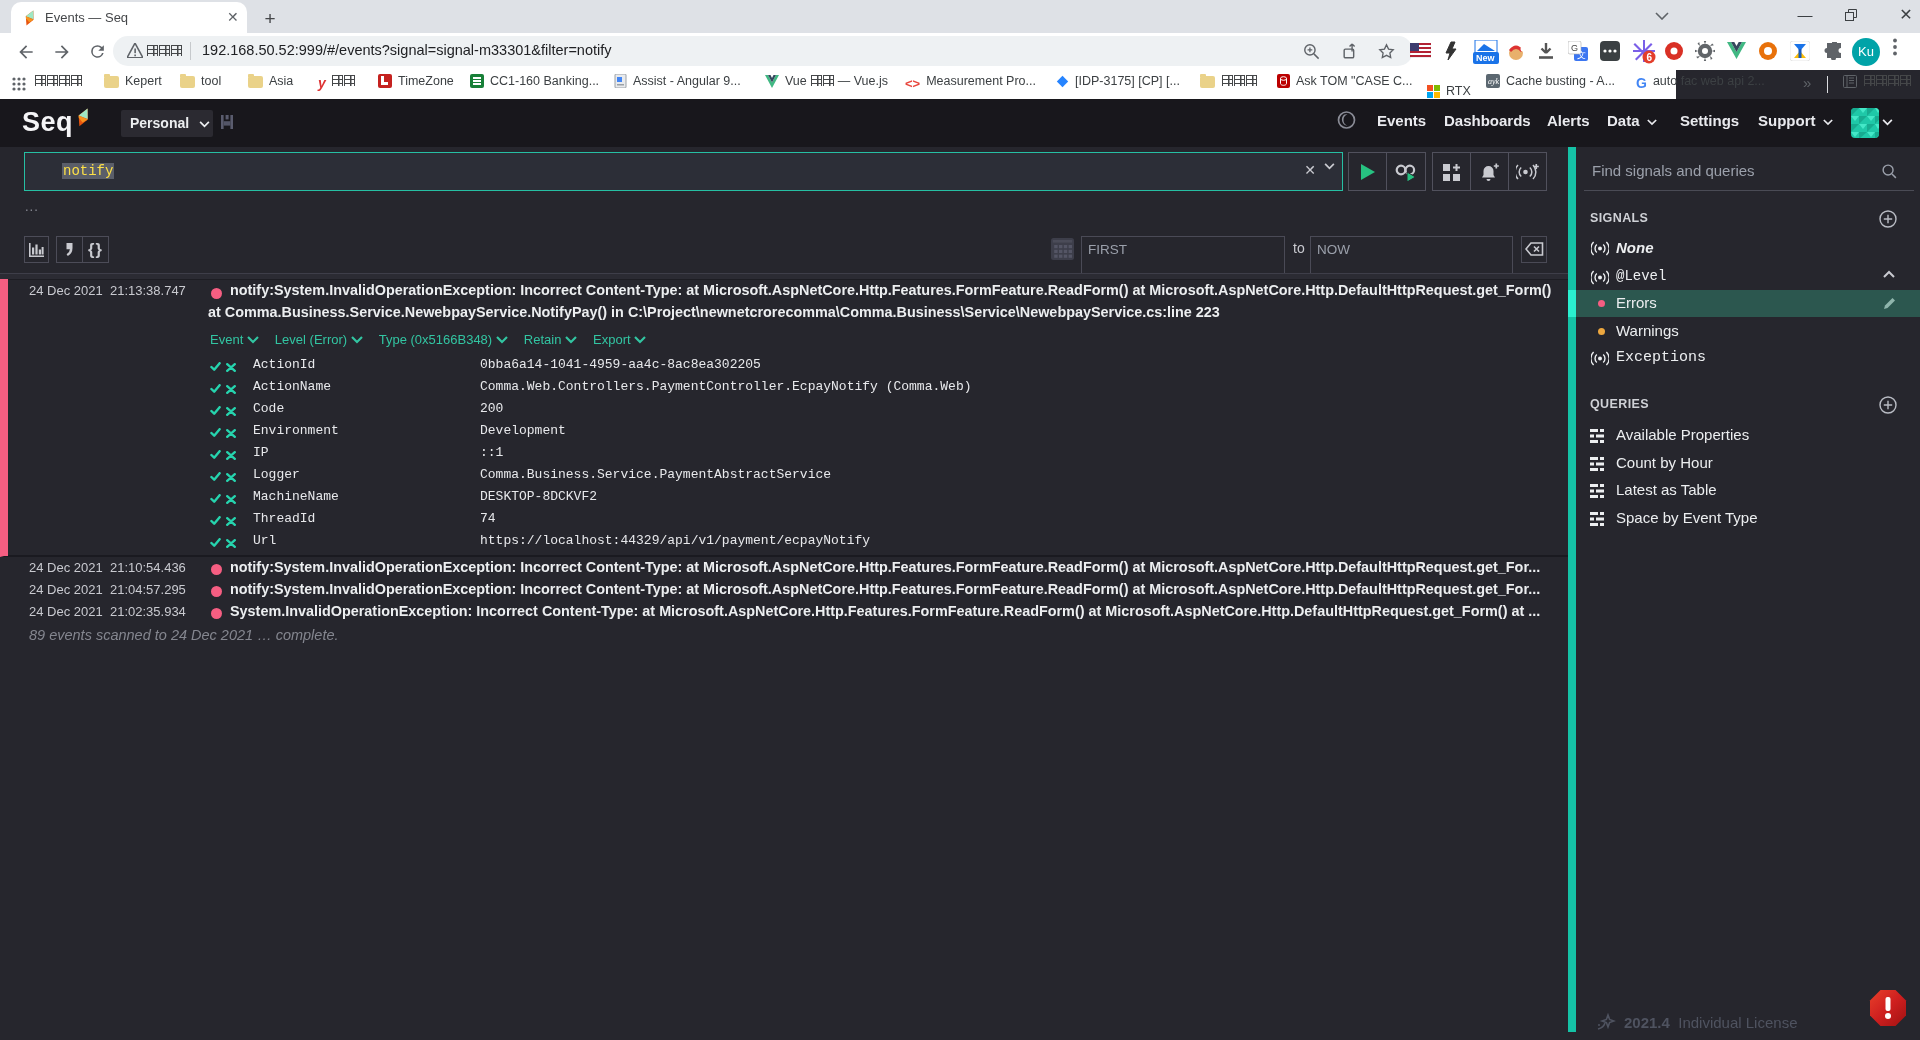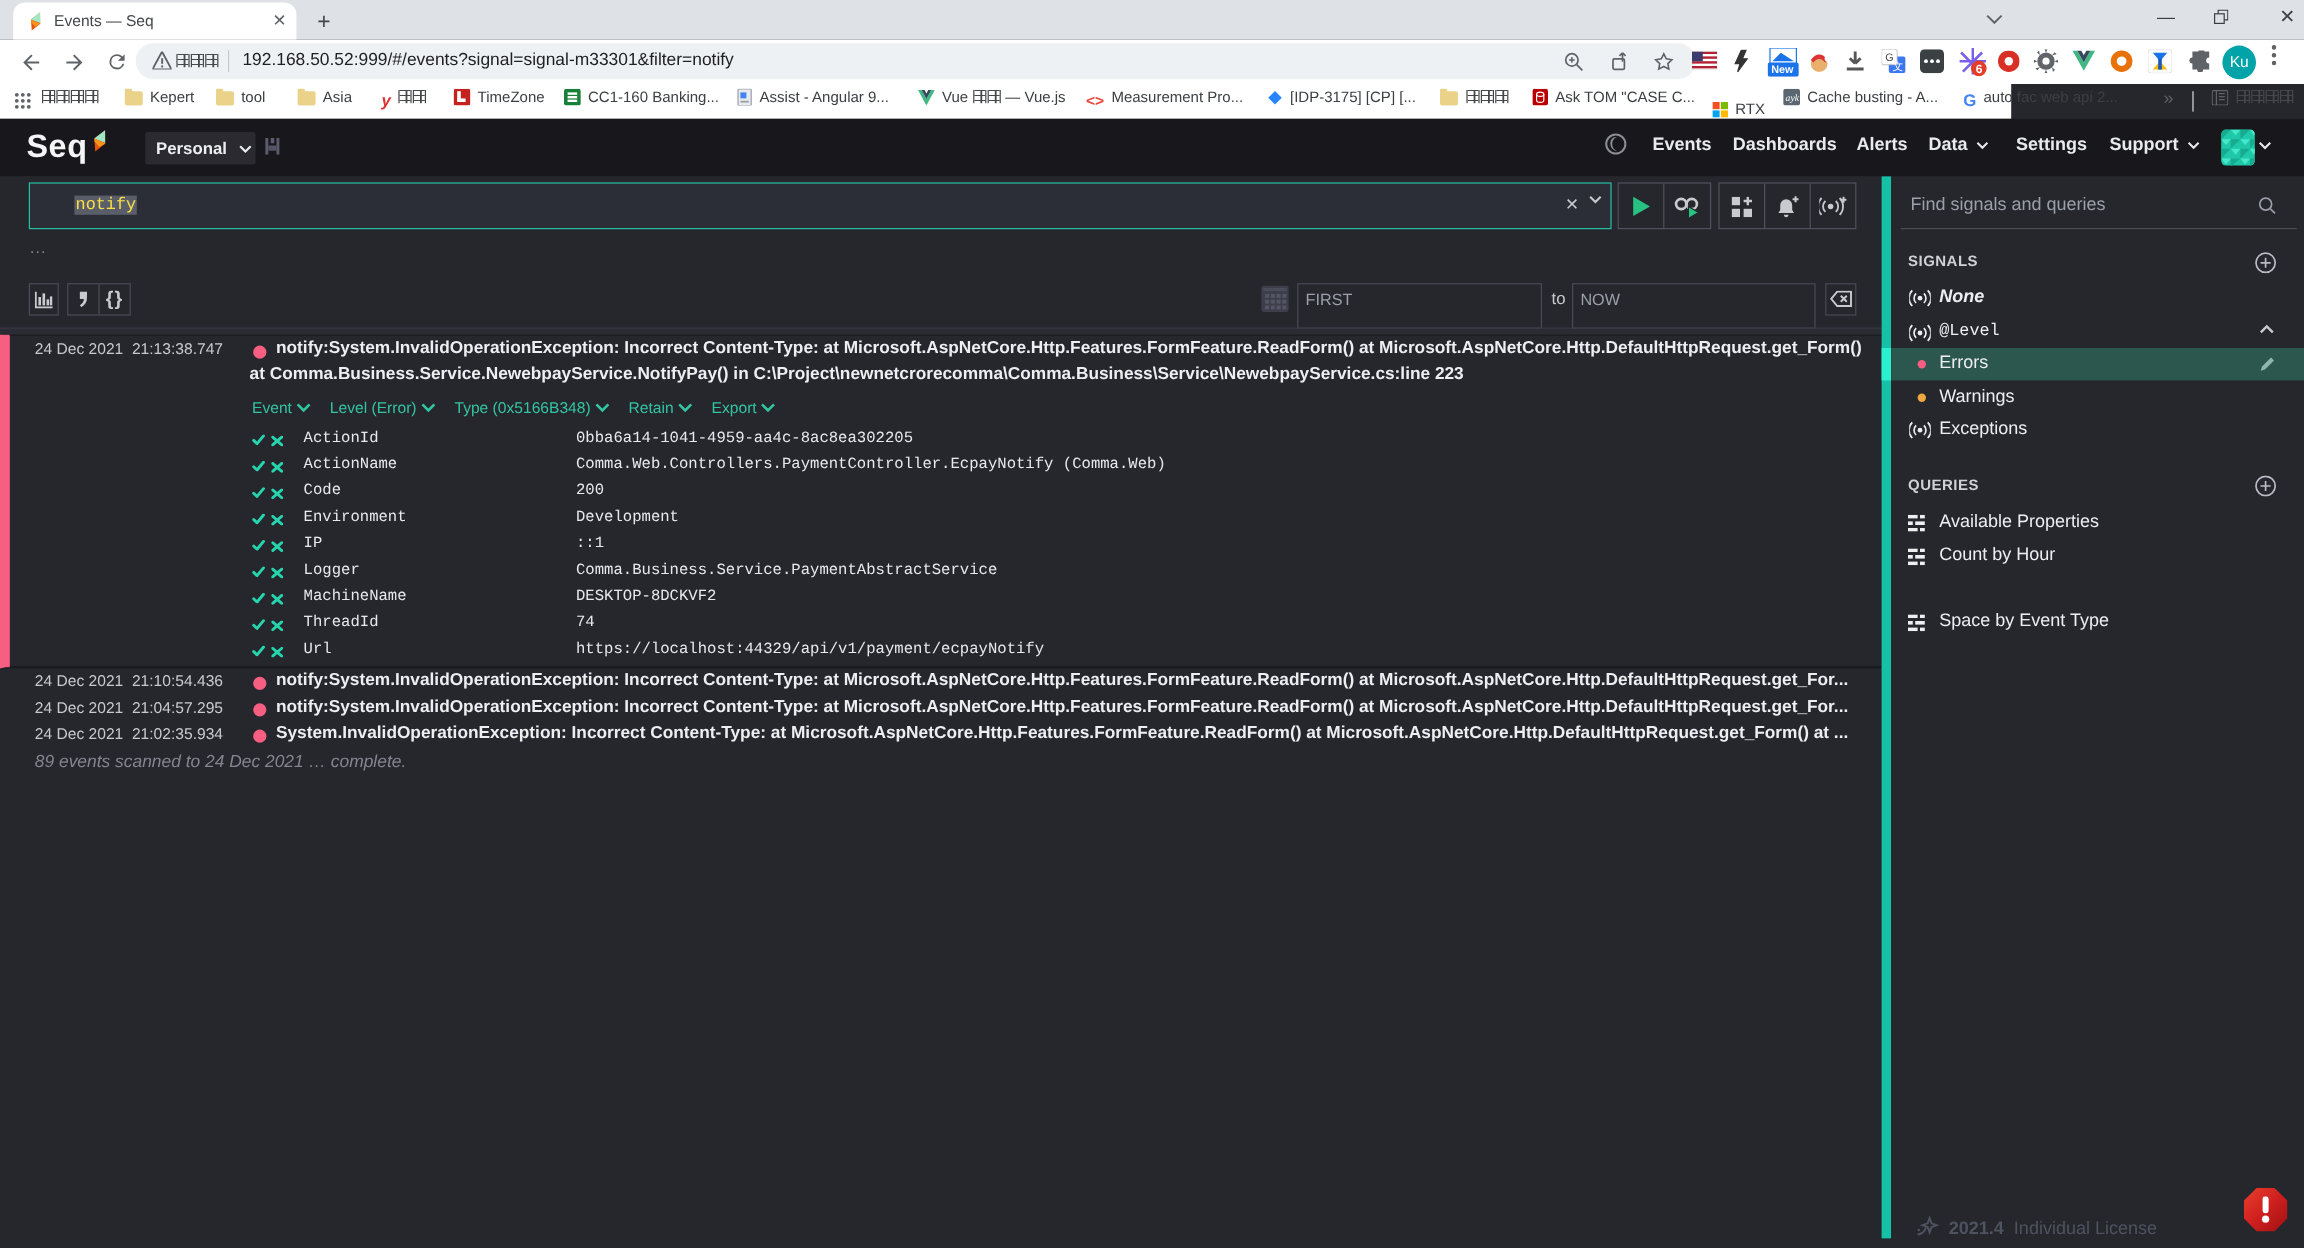--- a/index.html
+++ b/index.html
@@ -648,21 +648,21 @@
     <span class="sb-caret" style="top:7px;">
         <svg width="13" height="13" viewBox="0 0 13 13">
           <path d="M1 12l1-3.5L9.5 1 12 3.5 4.5 11z" fill="#8fb5ac"></path>
         </svg>
       </span>
   </div>
   <div class="sb-row" style="top:171px;">
     <span style="position:absolute; left:22px; top:10px; width:7px; height:7px; border-radius:50%; background:#eda73f;"></span>
     <span class="lab">Warnings</span>
   </div>
-  <div class="sb-row" style="top:198px;">
+  <div class="sb-row" style="top:198px;font-family:Liberation Mono, monospace;">
     <svg class="qic" width="18" height="15" viewBox="0 0 18 15" style="top:6px; left:15px;">
         <circle cx="9" cy="7.5" r="2" fill="#eceef0"></circle>
         <g fill="none" stroke="#eceef0" stroke-width="1.4">
           <path d="M5.8 3.5a5.4 5.4 0 0 0 0 8"></path>
           <path d="M2.6 1a9 9 0 0 0 0 13"></path>
           <path d="M12.2 3.5a5.4 5.4 0 0 1 0 8"></path>
           <path d="M15.4 1a9 9 0 0 1 0 13"></path>
         </g>
       </svg>
     <span class="lab">Exceptions</span>
@@ -692,20 +692,33 @@
         <g fill="#eceef0">
           <rect x="0" y="0" width="8" height="3"></rect>
           <rect x="10" y="0" width="4" height="3"></rect>
           <rect x="0" y="5.5" width="4" height="3"></rect>
           <rect x="6" y="5.5" width="8" height="3"></rect>
           <rect x="0" y="11" width="8" height="3"></rect>
           <rect x="10" y="11" width="4" height="3"></rect>
         </g>
       </svg>
     <span class="lab">Count by Hour</span>
+  </div>
+  <div class="sb-row" style="top:330px;">
+    <svg class="qic" width="17" height="14" viewBox="0 0 17 14">
+        <g fill="#eceef0">
+          <rect x="0" y="0" width="8" height="3"></rect>
+          <rect x="10" y="0" width="4" height="3"></rect>
+          <rect x="0" y="5.5" width="4" height="3"></rect>
+          <rect x="6" y="5.5" width="8" height="3"></rect>
+          <rect x="0" y="11" width="8" height="3"></rect>
+          <rect x="10" y="11" width="4" height="3"></rect>
+        </g>
+      </svg>
+    <span class="lab">Latest as Table</span>
   </div>
   <div class="sb-row" style="top:358px;">
     <svg class="qic" width="17" height="14" viewBox="0 0 17 14">
         <g fill="#eceef0">
           <rect x="0" y="0" width="8" height="3"></rect>
           <rect x="10" y="0" width="4" height="3"></rect>
           <rect x="0" y="5.5" width="4" height="3"></rect>
           <rect x="6" y="5.5" width="8" height="3"></rect>
           <rect x="0" y="11" width="8" height="3"></rect>
           <rect x="10" y="11" width="4" height="3"></rect>

